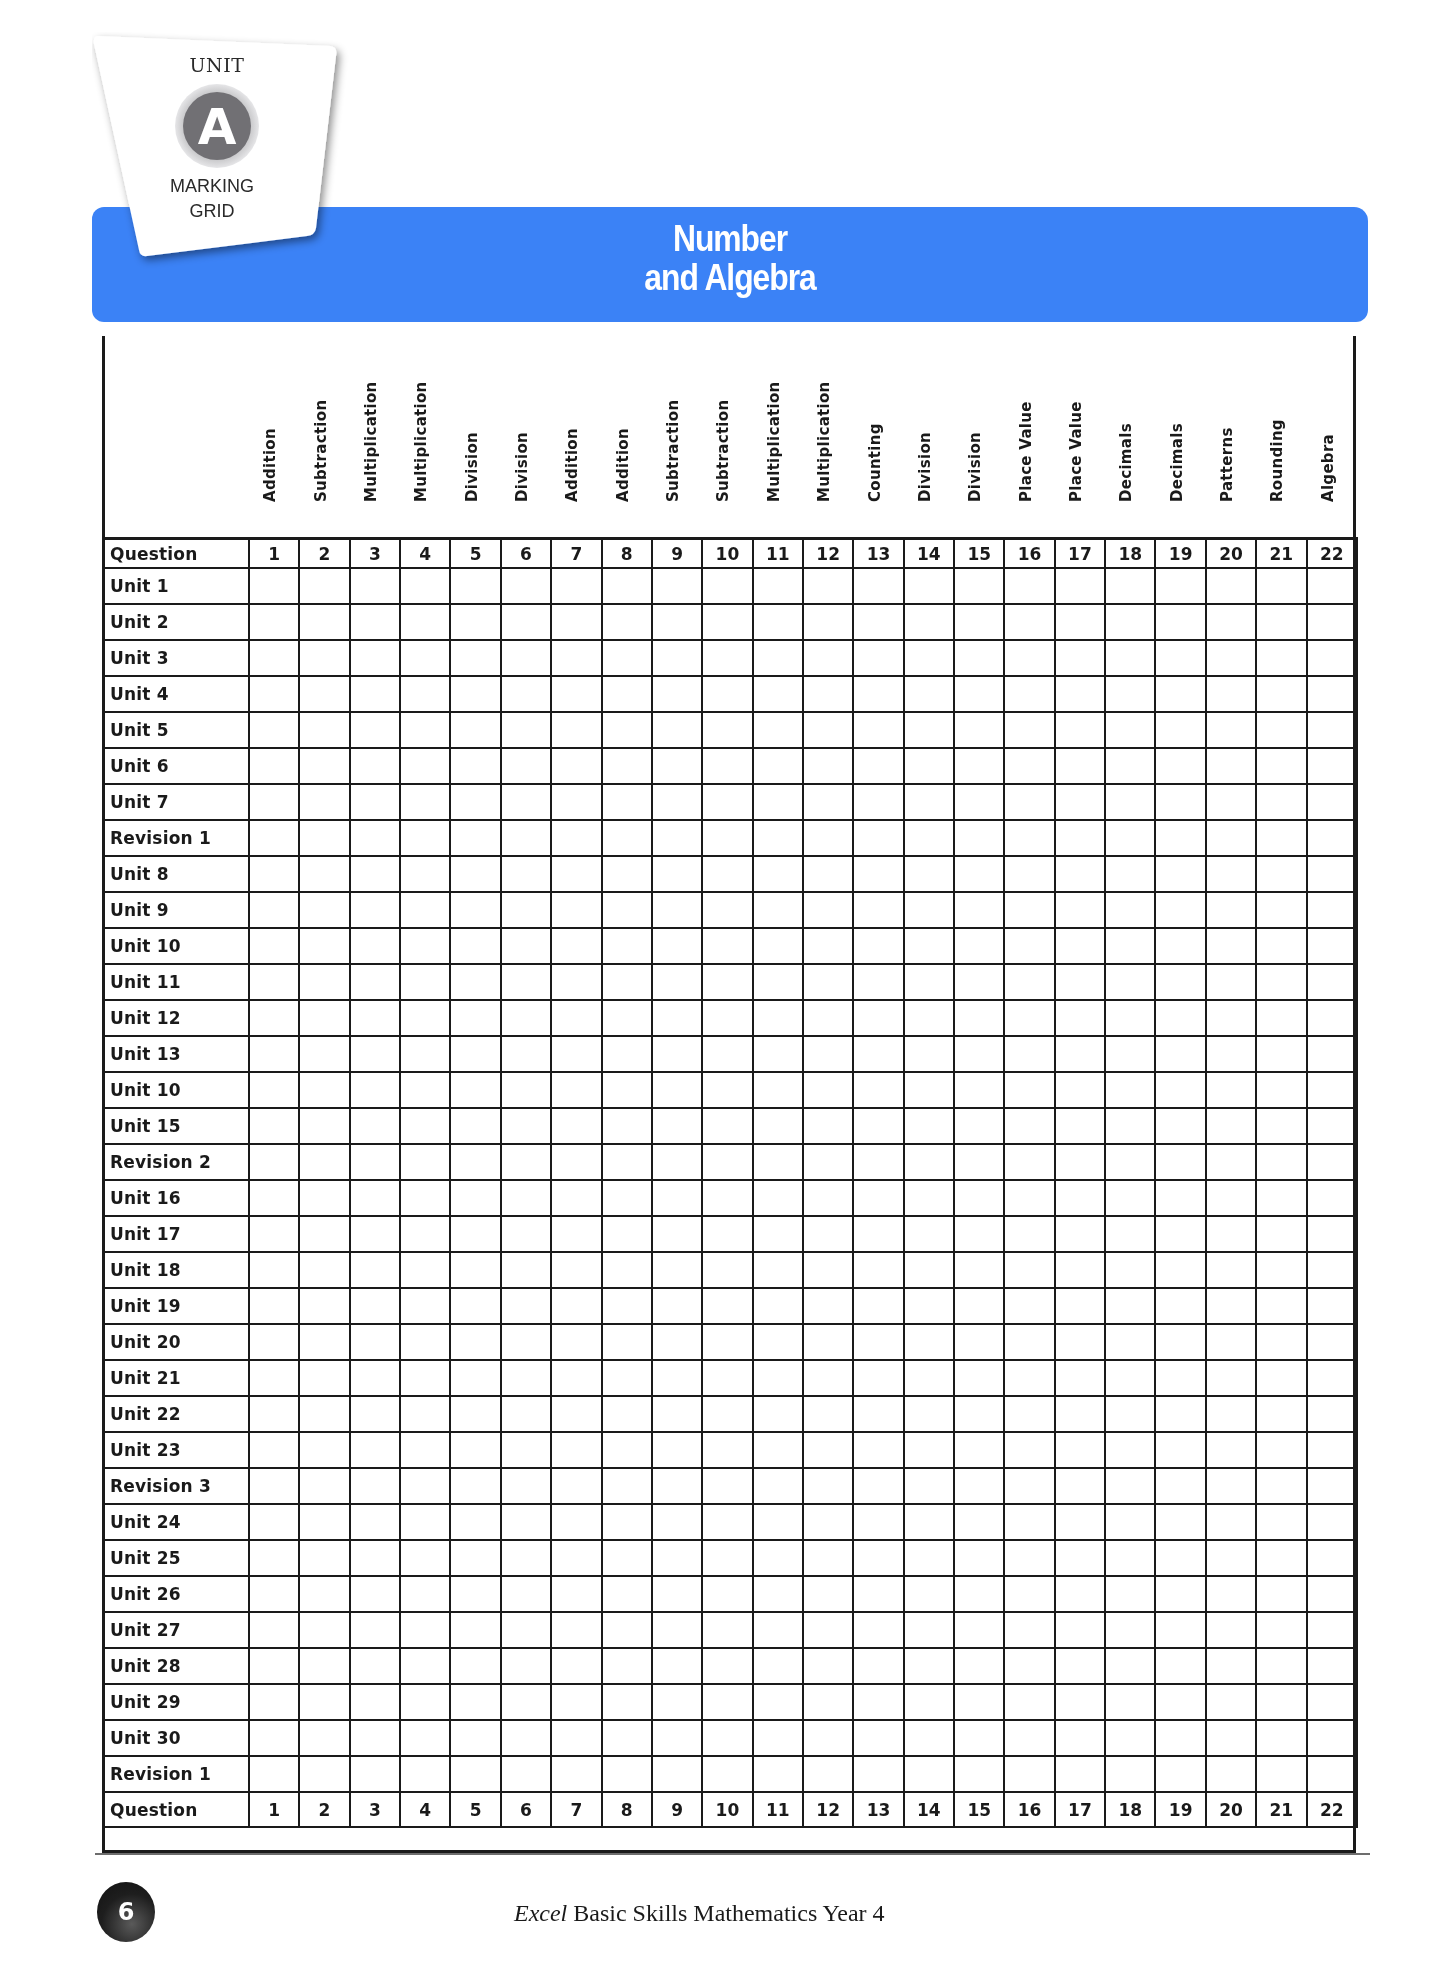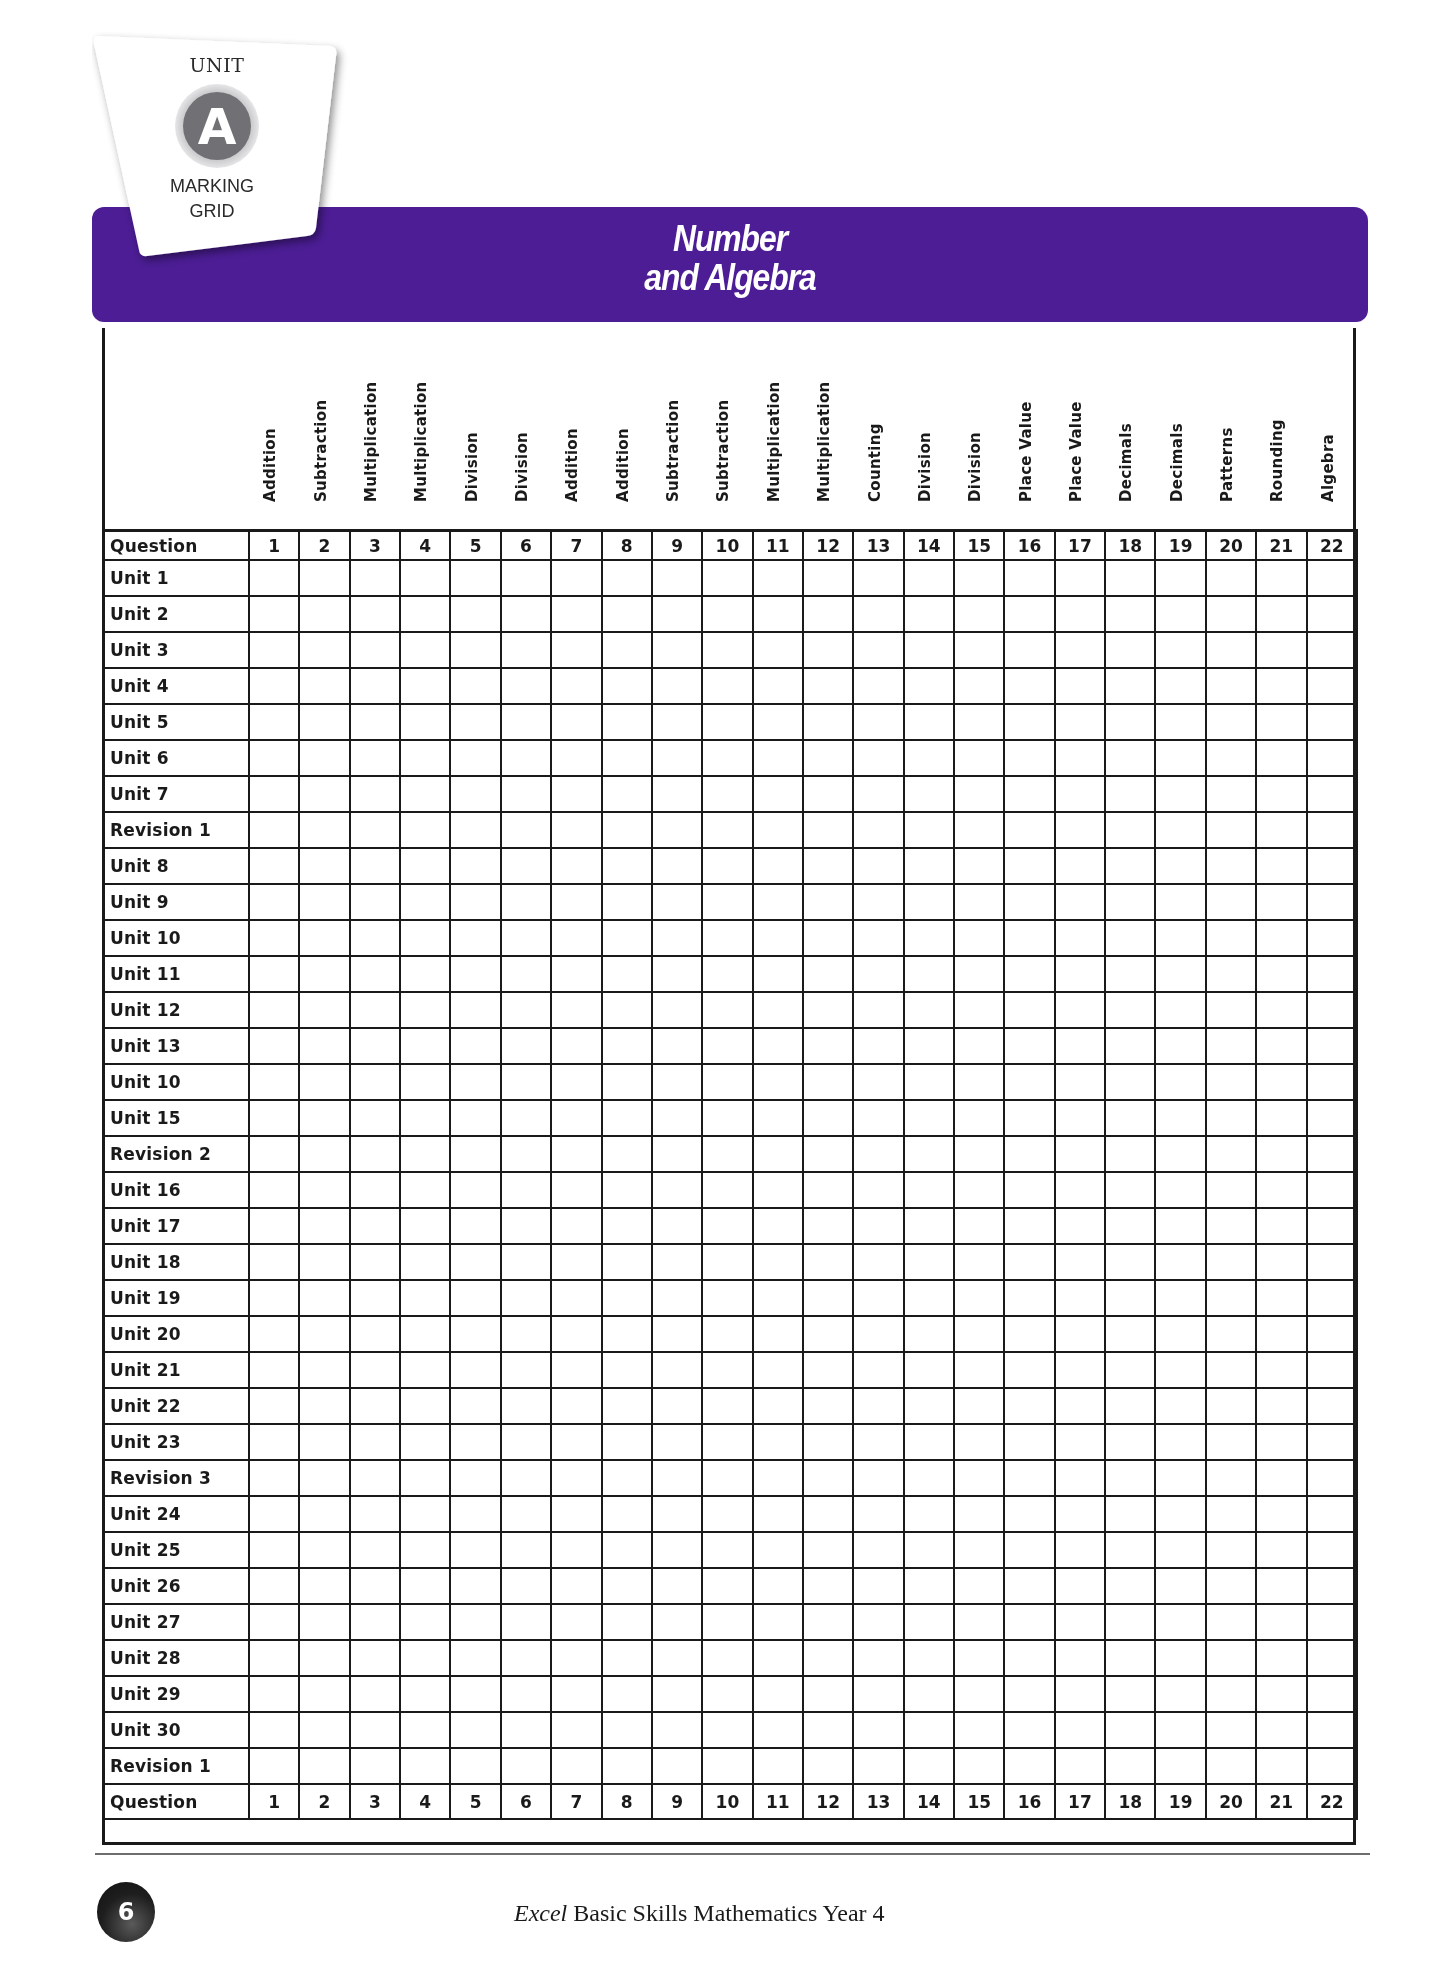--- a/index.html
+++ b/index.html
@@ -1,28 +1,28 @@
 <!DOCTYPE html>
 <html><head>
 <meta charset="utf-8">
 <style>
   html, body { margin:0; padding:0; background:#ffffff; }
   body { width:1445px; height:1978px; position:relative; overflow:hidden; font-family:"DejaVu Sans", sans-serif; color:#1a1a1a; }
 
-  .banner { position:absolute; left:92px; top:207px; width:1276px; height:115px; background:#4c1d95; border-radius:12px 14px 12px 12px;font-style:italic; }
+  .banner { position:absolute; left:92px; top:207px; width:1276px; height:115px; background:#3b82f6; border-radius:12px 14px 12px 12px; }
   .banner-title { position:absolute; left:0; right:0; top:12px; text-align:center; color:#ffffff; font-family:"Liberation Sans", sans-serif; font-weight:bold; font-size:37px; line-height:39px; letter-spacing:-1.2px; transform:scaleX(0.86); transform-origin:center; }
   .banner-title span { display:block; }
 
   .tag { position:absolute; left:92px; top:32px; width:246px; height:226px; }
   .tag svg { position:absolute; left:0; top:0; }
   .tag-unit { position:absolute; left:95px; top:22px; width:60px; text-align:center; font-family:"DejaVu Serif", serif; font-size:19px; color:#2a2a2a; letter-spacing:0.5px; }
   .tag-letter { position:absolute; left:90px; top:60px; width:70px; height:70px; text-align:center; font-family:"DejaVu Sans", sans-serif; font-weight:bold; font-size:50px; line-height:70px; color:#ffffff; }
   .tag-marking { position:absolute; left:55px; top:142px; width:130px; text-align:center; font-family:Liberation Sans, sans-serif; font-size:18px; line-height:25px; color:#2a2a2a; }
 
-  .grid-wrap { position:absolute; left:102px; top:328px; width:1254px; height:1517px; border-left:3px solid #1a1a1a; border-right:3px solid #1a1a1a; border-bottom:3px solid #1a1a1a; box-sizing:border-box; }
+  .grid-wrap { position:absolute; left:102px; top:336px; width:1254px; height:1517px; border-left:3px solid #1a1a1a; border-right:3px solid #1a1a1a; border-bottom:3px solid #1a1a1a; box-sizing:border-box; }
   table.grid { position:absolute; left:-3px; top:201px; border-collapse:collapse; table-layout:fixed; width:1254px; }
   table.grid td { border:2px solid #1a1a1a; padding:0; height:34px; font-family:"DejaVu Sans", sans-serif; font-weight:bold; font-size:17px; color:#1a1a1a; }
   table.grid td.lbl { width:142px; padding-left:6px; text-align:left; white-space:nowrap; letter-spacing:0.2px; }
   table.grid td.num { text-align:center; }
   table.grid tr.qtop td { height:27px; border-top:3px solid #1a1a1a; }
   table.grid tr.qbot td { height:33px; }
   table.grid col.lblcol { width:146px; }
 
   .heads { position:absolute; left:248px; top:340px; width:1108px; height:180px; }
   .head { position:absolute; bottom:0; width:50.4px; height:180px; }

